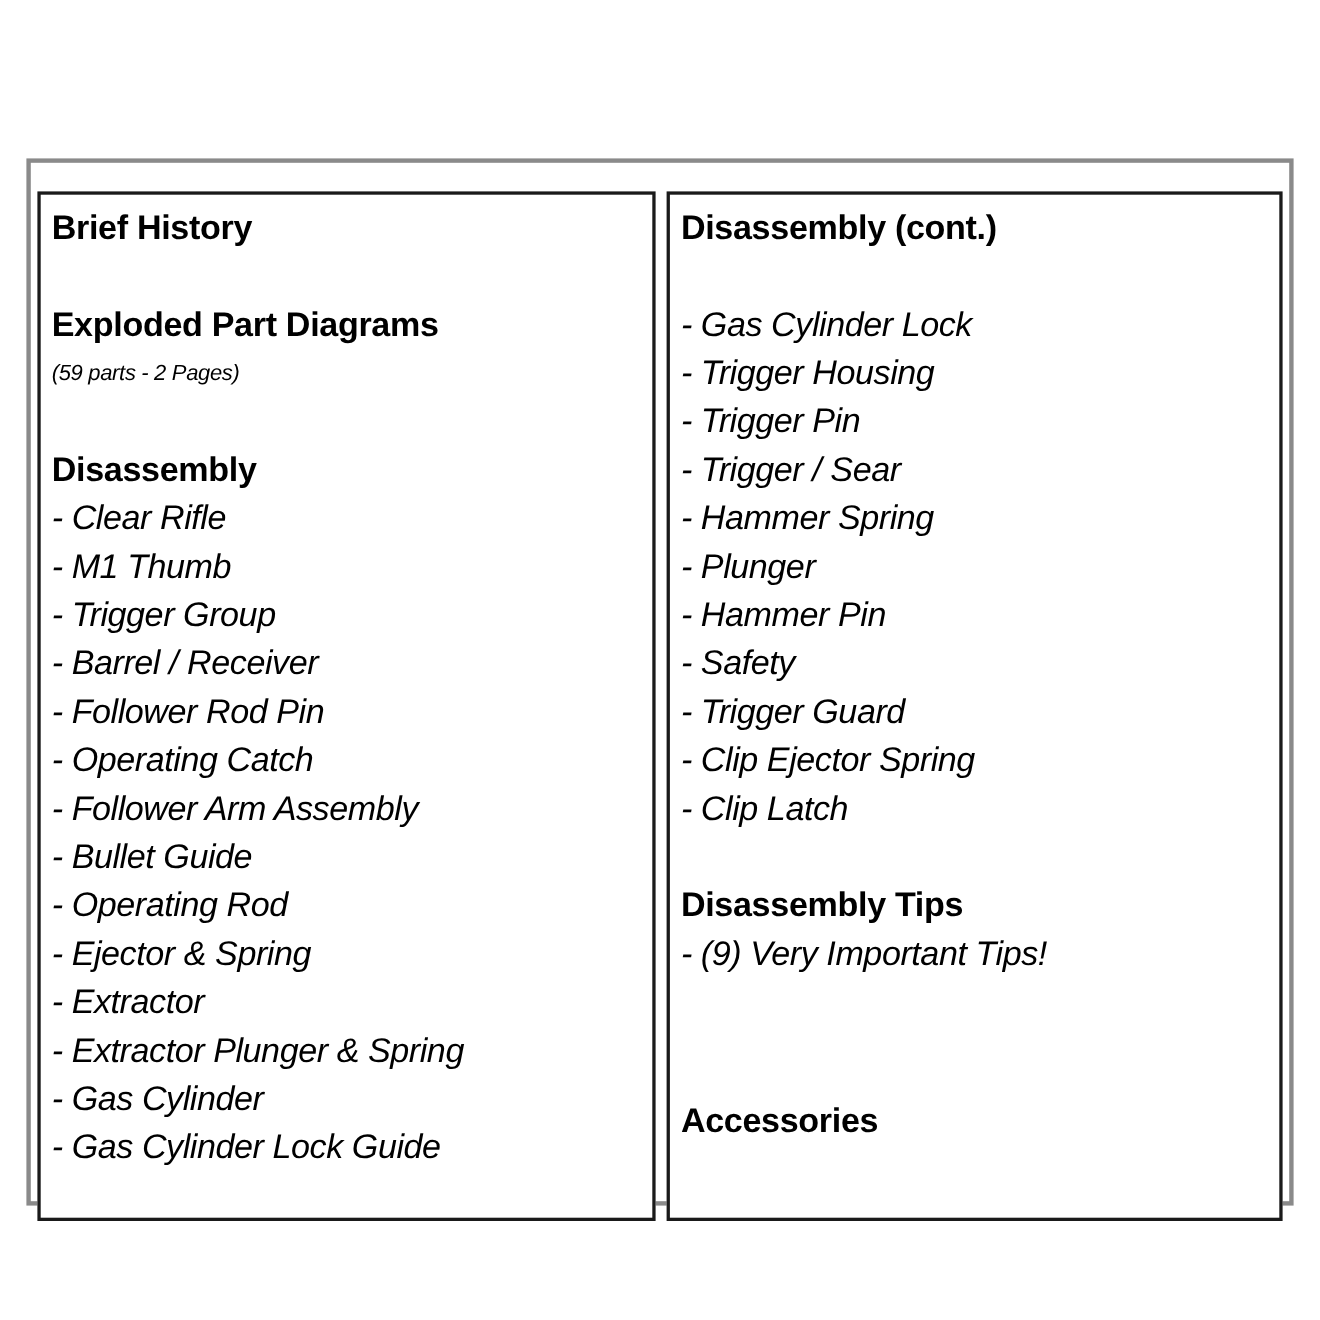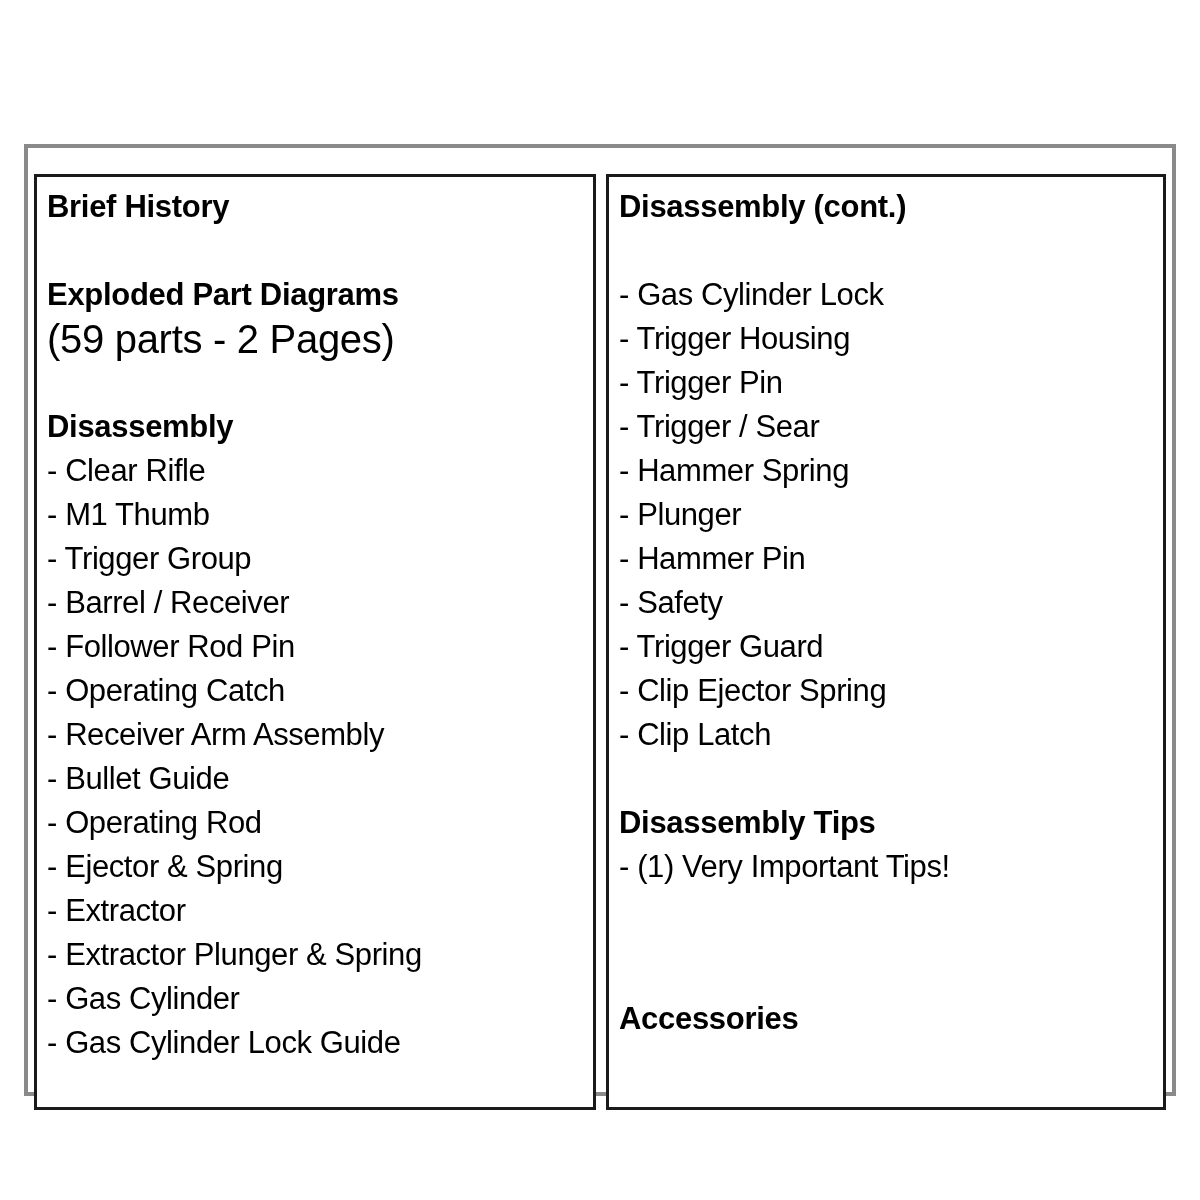--- a/index.html
+++ b/index.html
@@ -67,30 +67,32 @@
 
   .heading {
     font-weight: bold;
     font-size: 31px;
     line-height: 44px;
     letter-spacing: -0.3px;
     white-space: nowrap;
   }
 
   .subtext {
-    font-size: 40px;
+    font-size: 20px;
     line-height: 44px;
     letter-spacing: -0.3px;
     white-space: nowrap;
+    font-style: italic;
   }
 
   .list {
     list-style: none;
     margin: 0;
     padding: 0;
+    font-style: italic;
   }
 
   .list li {
     font-size: 31px;
     line-height: 44px;
     letter-spacing: -0.4px;
     white-space: nowrap;
   }
   .spacer-md { height: 44px; }
   .spacer-lg { height: 64px; }
@@ -110,21 +112,21 @@
       <div class="subtext">(59 parts - 2 Pages)</div>
       <div class="spacer-md"></div>
       <div class="heading">Disassembly</div>
       <ul class="list">
         <li>- Clear Rifle</li>
         <li>- M1 Thumb</li>
         <li>- Trigger Group</li>
         <li>- Barrel / Receiver</li>
         <li>- Follower Rod Pin</li>
         <li>- Operating Catch</li>
-        <li>- Receiver Arm Assembly</li>
+        <li>- Follower Arm Assembly</li>
         <li>- Bullet Guide</li>
         <li>- Operating Rod</li>
         <li>- Ejector &amp; Spring</li>
         <li>- Extractor</li>
         <li>- Extractor Plunger &amp; Spring</li>
         <li>- Gas Cylinder</li>
         <li>- Gas Cylinder Lock Guide</li>
       </ul>
     </div>
 
@@ -140,21 +142,21 @@
         <li>- Plunger</li>
         <li>- Hammer Pin</li>
         <li>- Safety</li>
         <li>- Trigger Guard</li>
         <li>- Clip Ejector Spring</li>
         <li>- Clip Latch</li>
       </ul>
       <div class="spacer-md"></div>
       <div class="heading">Disassembly Tips</div>
       <ul class="list">
-        <li>- (1) Very Important Tips!</li>
+        <li>- (9) Very Important Tips!</li>
       </ul>
       <div class="spacer-lg"></div>
       <div class="spacer-md"></div>
       <div class="heading">Accessories</div>
     </div>
 
   </div>
 </div>
 
 </body></html>

